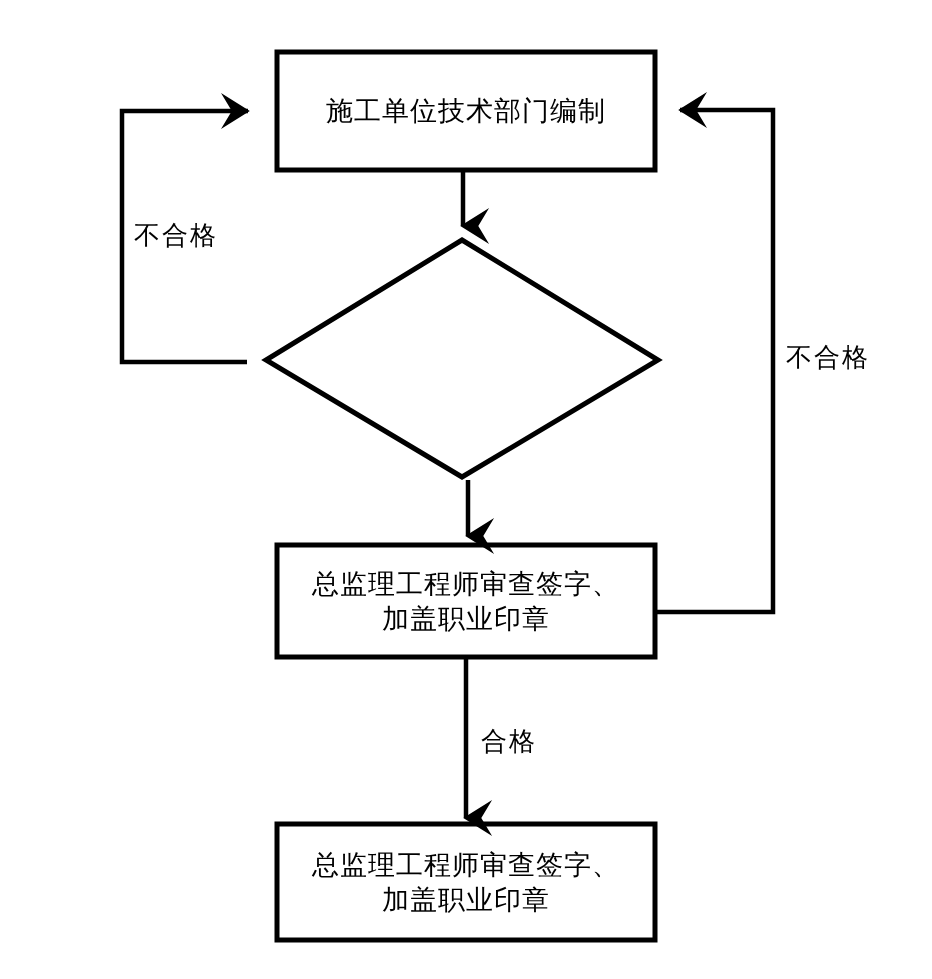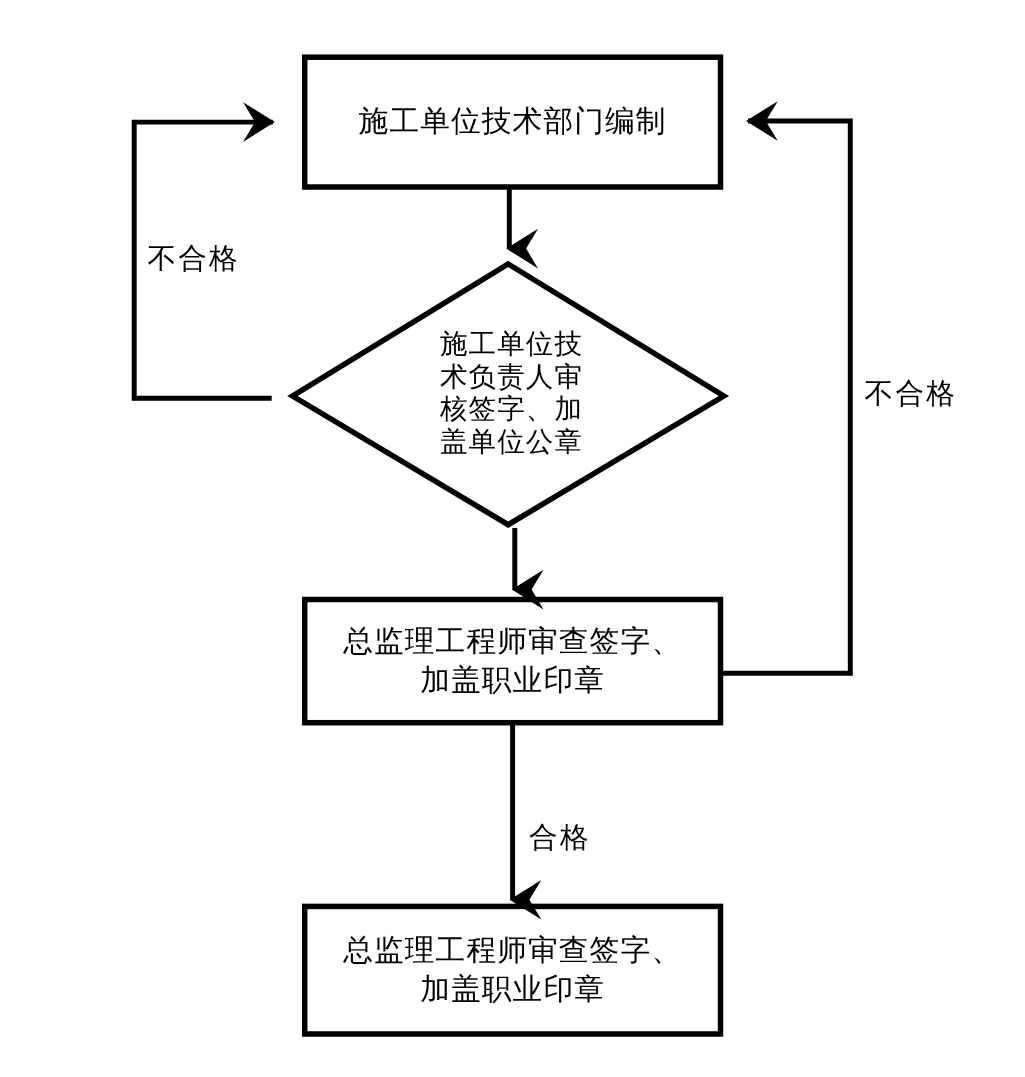--- a/index.html
+++ b/index.html
@@ -90,30 +90,26 @@
     <line x1="466" y1="659" x2="466" y2="818" stroke="#000000" stroke-width="4.5" marker-end="url(#arrow-down)"></line>
 
     <polyline points="247,362 122,362 122,111 248,111" fill="none" stroke="#000000" stroke-width="4.5" marker-end="url(#arrow-right)"></polyline>
 
     <polyline points="655,612 773,612 773,110 680,110" fill="none" stroke="#000000" stroke-width="4.5" marker-end="url(#arrow-left)"></polyline>
 
   </svg>
 
   <div class="node-text box-label" style="left:277px; top:52px; width:378px; height:118px;">施工单位技术部门编制</div>
 
-  <div class="node-text diamond-label" style="left:330px; top:262px; width:270px; height:190px;">施工单位技
-术负责人审
-核签字、加
-盖单位公章</div>
 
   <div class="node-text box-label" style="left:277px; top:545px; width:378px; height:112px;">总监理工程师审查签字、
 加盖职业印章</div>
 
   <div class="node-text box-label" style="left:277px; top:824px; width:378px; height:116px;">总监理工程师审查签字、
 加盖职业印章</div>
 
   <div class="edge-label" style="left:134px; top:218px;">不合格</div>
 
   <div class="edge-label" style="left:786px; top:340px;">不合格</div>
 
-  <div class="edge-label" style="left:481px; top:724px;margin-top:20px;">合格</div>
+  <div class="edge-label" style="left:481px; top:724px;">合格</div>
 
 </div>
 
 </body></html>

